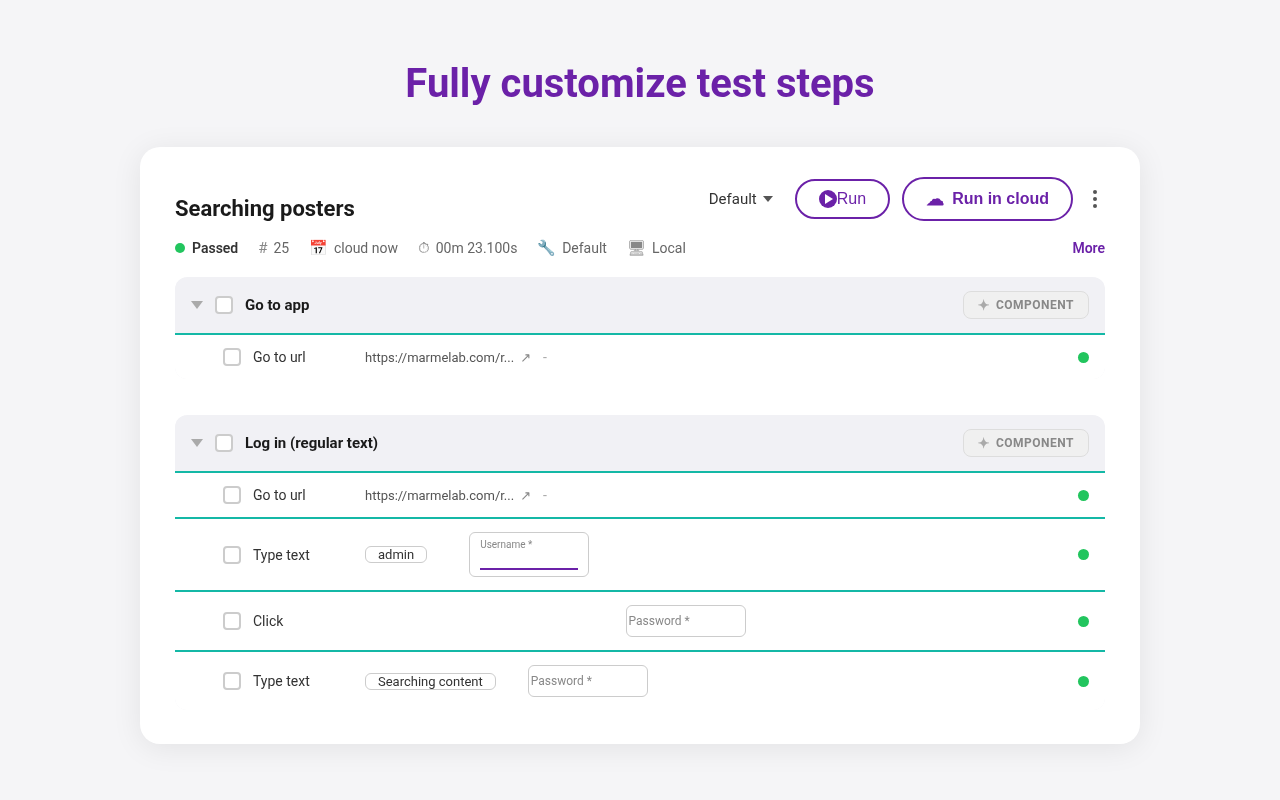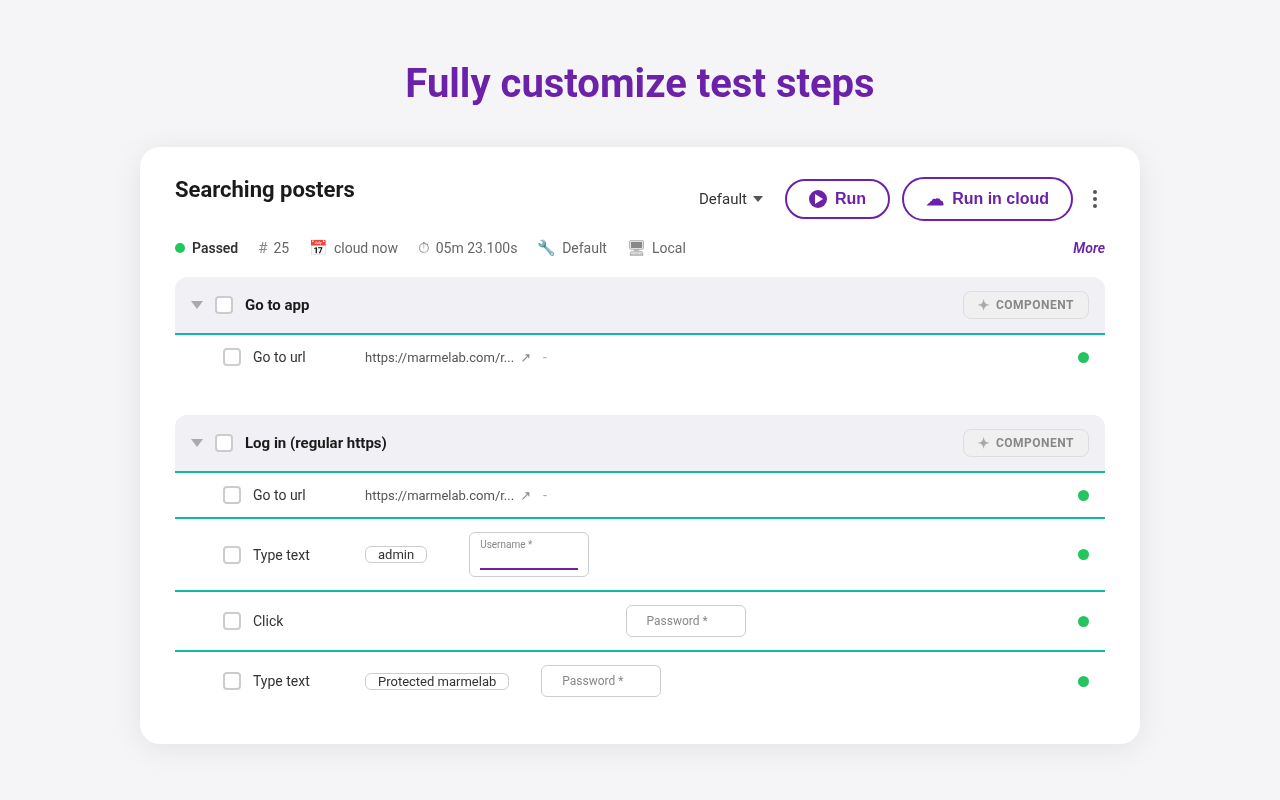--- a/index.html
+++ b/index.html
@@ -32,21 +32,21 @@
       background: #ffffff;
       border-radius: 20px;
       box-shadow: 0 4px 30px rgba(0,0,0,0.08);
       width: 1000px;
       padding: 30px 35px 20px;
       overflow: hidden;
     }
     
     .card-header {
       display: flex;
-      align-items: flex-start;
+      align-items: flex-end;
       justify-content: space-between;
       margin-bottom: 18px;
     }
     .card-title {
       font-size: 22px;
       font-weight: 700;
       color: #1a1a1a;
     }
     .header-actions {
       display: flex;
@@ -66,28 +66,27 @@
     .chevron-down {
       width: 0; height: 0;
       border-left: 5px solid transparent;
       border-right: 5px solid transparent;
       border-top: 6px solid #555;
       display: inline-block;
     }
     .btn-run {
       display: flex;
       align-items: center;
-      gap: 8px;
       background: transparent;
       border: 2.5px solid #6b21a8;
       color: #6b21a8;
       border-radius: 50px;
       padding: 9px 22px;
       font-size: 16px;
-      font-weight: 700;
+      font-weight: 400;
       cursor: pointer;
     }
     .play-icon {
       width: 18px; height: 18px;
       background: #6b21a8;
       border-radius: 50%;
       display: flex; align-items: center; justify-content: center;
       flex-shrink: 0;
     }
     .play-icon::after {
@@ -154,21 +153,20 @@
       align-items: center;
       gap: 6px;
       color: #666;
     }
     .status-icon { font-size: 15px; color: #888; }
     .more-link {
       color: #6b21a8;
       font-weight: 600;
       cursor: pointer;
       margin-left: auto;
-      font-style: italic;
     }
     
     .steps-container {
       display: flex;
       flex-direction: column;
       gap: 8px;
     }
     .step-group {
       background: #f8f8fa;
       border-radius: 12px;
@@ -275,21 +273,21 @@
       font-size: 13px;
       color: #333;
       border-bottom: 2px solid #6b21a8;
       display: block;
       padding-bottom: 2px;
     }
     .input-field-plain {
       background: white;
       border: 1.5px solid #ccc;
       border-radius: 6px;
-      padding: 8px 20px;
+      padding: 8px 2px;
       font-size: 12px;
       color: #888;
       min-width: 120px;
     }
   </style>
 </head>
 <body>
 
 <div class="outer-container">
   <h1 class="page-title">Fully customize test steps</h1>
@@ -334,21 +332,21 @@
         <span>25</span>
       </div>
 
       <div class="status-item">
         <span class="status-icon">📅</span>
         <span>cloud now</span>
       </div>
 
       <div class="status-item">
         <span class="status-icon">⏱</span>
-        <span>05m 23.100s</span>
+        <span>00m 23.100s</span>
       </div>
 
       <div class="status-item">
         <span class="status-icon">🔧</span>
         <span>Default</span>
       </div>
 
       <div class="status-item">
         <span class="status-icon">🖥</span>
         <span>Local</span>
@@ -381,21 +379,21 @@
           <div class="step-dot-green"></div>
         </div>
       </div>
 
       <div style="height: 6px;"></div>
 
       <div class="step-group">
         <div class="step-group-header">
           <div class="chevron-down-gray"></div>
           <div class="step-checkbox"></div>
-          <span class="step-group-name">Log in (regular https)</span>
+          <span class="step-group-name">Log in (regular text)</span>
           <div class="component-badge">
             <span class="plus-icon">✦</span>
             <span>COMPONENT</span>
           </div>
         </div>
 
         <div class="step-row">
           <div class="step-checkbox"></div>
           <span class="step-name">Go to url</span>
           <div class="step-url">
@@ -420,21 +418,21 @@
         <div class="step-row">
           <div class="step-checkbox"></div>
           <span class="step-name">Click</span>
           <div class="input-field-plain" style="margin-left: auto; margin-right: 60px;">Password *</div>
           <div class="step-dot-green"></div>
         </div>
 
         <div class="step-row">
           <div class="step-checkbox"></div>
           <span class="step-name">Type text</span>
-          <span class="tag-admin">Protected marmelab</span>
+          <span class="tag-admin">Searching content</span>
           <div class="input-field-plain" style="margin-left: 20px; margin-right: 60px;">Password *</div>
           <div class="step-dot-green"></div>
         </div>
       </div>
 
     </div>
   </div>
 </div>
 
 </body></html>

